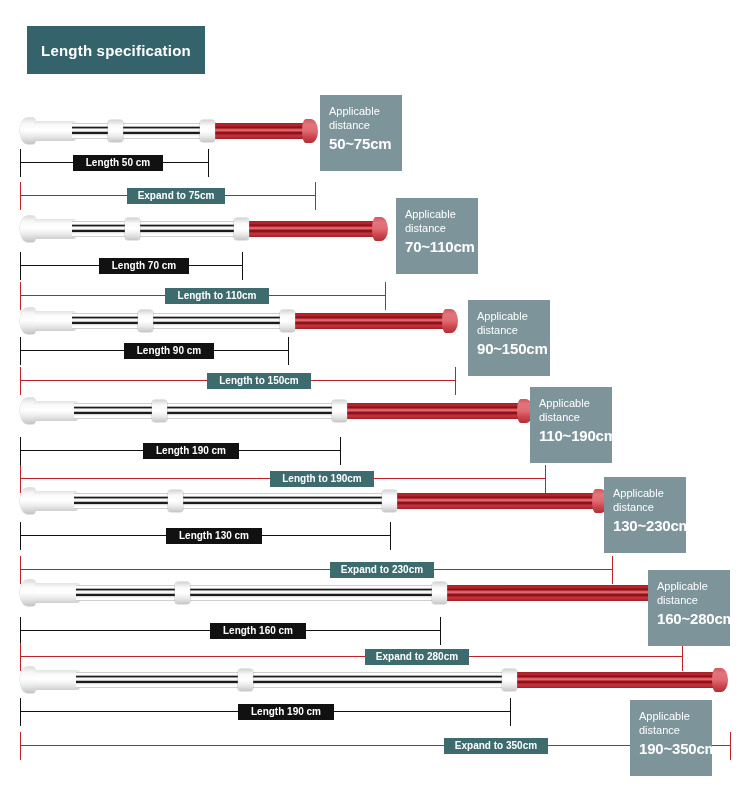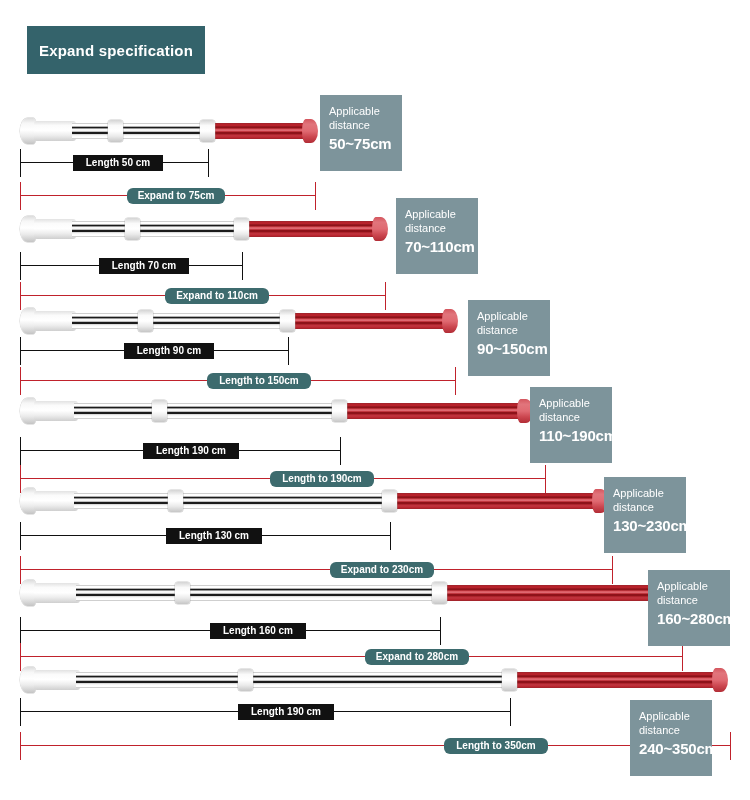--- a/index.html
+++ b/index.html
@@ -106,40 +106,40 @@
   .dim-red .bar{background:#c0222c;}
   .dim-red .tick{background:#c0222c;top:-6px;height:28px;}
 
   .dim-label{
     position:absolute;top:0px;height:16px;
     display:flex;align-items:center;justify-content:center;
     padding:0 5px;color:#ffffff;font-size:10px;font-weight:700;
     white-space:nowrap;line-height:1;
   }
   .lbl-black{background:#111111;}
-  .lbl-teal{background:#3d6b6e;border-radius:6px;}
+  .lbl-teal{background:#3d6b6e;}
 
   
   .badge{
     position:absolute;
     background:#7d949b;
     color:#ffffff;
     box-sizing:border-box;
     padding:9px 8px 0 9px;
   }
   .badge .b-small{font-size:11px;font-weight:400;line-height:14px;}
   .badge .b-big{font-size:15px;font-weight:700;line-height:19px;margin-top:2px;letter-spacing:-.2px;}
 </style>
 </head>
 <body>
 
 <div id="stage">
 
   <div class="title-chip">
-    <span>Expand specification</span>
+    <span>Length specification</span>
   </div>
 
   <div id="rows-host">
       <div class="rod" style="left: 0px; top: 118px; width: 750px;">
         <div class="cap-white" style="left: 20px;"></div>
         <div class="sleeve" style="left: 34px; width: 42px;"></div>
         <div class="seg-white" style="left: 72px; width: 136px;"></div>
         <div class="collar" style="left: 108px;"></div>
         <div class="seg-red" style="left: 212px; width: 91px;"></div>
         <div class="collar" style="left: 200px;"></div>
@@ -174,21 +174,21 @@
       <div class="dim dim-black" style="left: 0px; top: 258px; width: 750px;">
         <div class="bar" style="left: 20px; width: 222px;"></div>
         <div class="tick" style="left: 20px;"></div>
         <div class="tick" style="left: 242px;"></div>
         <div class="dim-label lbl-black" style="left: 99px; width: 80px;">Length 70 cm</div>
       </div>
       <div class="dim dim-red" style="left: 0px; top: 288px; width: 750px;">
         <div class="bar" style="left: 20px; width: 365px;"></div>
         <div class="tick" style="left: 20px;"></div>
         <div class="tick" style="left: 385px;"></div>
-        <div class="dim-label lbl-teal" style="left: 165px; width: 94px;">Expand to 110cm</div>
+        <div class="dim-label lbl-teal" style="left: 165px; width: 94px;">Length to 110cm</div>
       </div>
       <div class="badge" style="left: 396px; top: 198px; width: 82px; height: 76px;">
         <div class="b-small">Applicable</div>
         <div class="b-small">distance</div>
         <div class="b-big">70~110cm</div>
       </div>
       <div class="rod" style="left: 0px; top: 308px; width: 750px;">
         <div class="cap-white" style="left: 20px;"></div>
         <div class="sleeve" style="left: 34px; width: 42px;"></div>
         <div class="seg-white" style="left: 72px; width: 216px;"></div>
@@ -304,22 +304,22 @@
       <div class="dim dim-black" style="left: 0px; top: 704px; width: 750px;">
         <div class="bar" style="left: 20px; width: 490px;"></div>
         <div class="tick" style="left: 20px;"></div>
         <div class="tick" style="left: 510px;"></div>
         <div class="dim-label lbl-black" style="left: 238px; width: 86px;">Length 190 cm</div>
       </div>
       <div class="dim dim-red" style="left: 0px; top: 738px; width: 750px;">
         <div class="bar" style="left: 20px; width: 710px;"></div>
         <div class="tick" style="left: 20px;"></div>
         <div class="tick" style="left: 730px;"></div>
-        <div class="dim-label lbl-teal" style="left: 444px; width: 94px;">Length to 350cm</div>
+        <div class="dim-label lbl-teal" style="left: 444px; width: 94px;">Expand to 350cm</div>
       </div>
       <div class="badge" style="left: 630px; top: 700px; width: 82px; height: 76px;">
         <div class="b-small">Applicable</div>
         <div class="b-small">distance</div>
-        <div class="b-big">240~350cm</div>
+        <div class="b-big">190~350cm</div>
       </div>
     </div>
 
 </div>
 
 </body></html>

